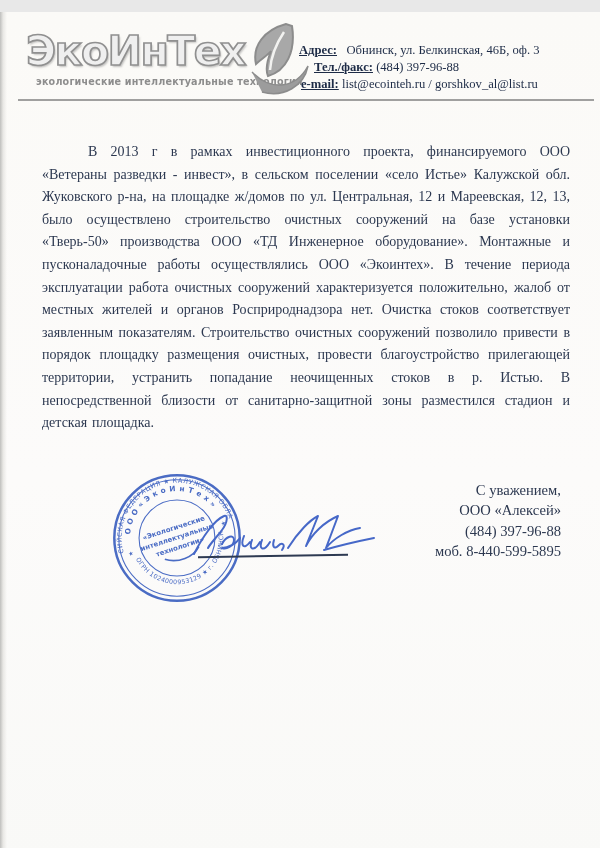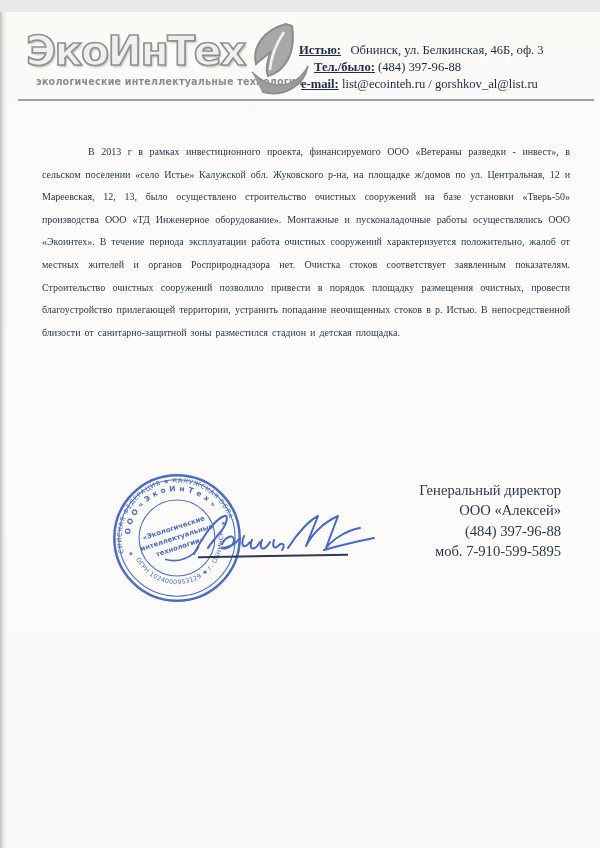--- a/index.html
+++ b/index.html
@@ -50,21 +50,21 @@
   .contact-line3{ padding-left:2px; }
   .c-label{ font-weight:bold; text-decoration:underline; }
   .header-rule{
     position:absolute; left:18px; top:87px; width:576px; height:2px;
     background:#8f8f8f; opacity:.85;
   }
 
   
   .body-text{
     position:absolute; left:42px; top:129px; width:528px;
-    font-size:10px; line-height:22.6px;
+    font-size:14px; line-height:22.6px;
     text-align:justify; text-indent:46px;
     color:#2c3850; word-spacing:1.5px;
   }
 
   
   .stamp{ position:absolute; left:109px; top:460px; width:136px; height:132px; opacity:.92; }
   .signature-svg{ position:absolute; left:188px; top:492px; z-index:3; }
   .sig-underline{
     position:absolute; left:198px; top:543px; width:150px; height:1.6px;
     background:#2e3a52; transform:rotate(-1deg); z-index:2;
@@ -85,25 +85,25 @@
     <svg class="logo-leaf" width="72" height="78" viewBox="0 0 72 78">
       <path d="M44,2 C22,8 10,24 14,42 C19,37 25,34 29,29 C25,39 23,47 26,54 C44,49 54,30 50,4 Z" fill="#a8a8a8" stroke="#8c8c8c" stroke-width="2"></path>
       <path d="M42,10 C34,22 29,34 28,48" fill="none" stroke="#f2f2f0" stroke-width="2.5"></path>
       <path d="M10,50 C30,70 54,66 66,44 C62,64 42,76 20,70" fill="#9c9c9c" stroke="#8c8c8c" stroke-width="1.5"></path>
     </svg>
     <div class="logo-tagline">экологические интеллектуальные технологии</div>
   </div>
 
   <div class="contact-block">
     <div class="contact-line1">
-      <span class="c-label">Истью:</span>
+      <span class="c-label">Адрес:</span>
       &nbsp;&nbsp;<span>Обнинск, ул. Белкинская, 46Б, оф. 3</span>
     </div>
     <div class="contact-line2">
-      <span class="c-label">Тел./было:</span>
+      <span class="c-label">Тел./факс:</span>
       <span>(484) 397-96-88</span>
     </div>
     <div class="contact-line3">
       <span class="c-label">e-mail:</span>
       <span>list@ecointeh.ru / gorshkov_al@list.ru</span>
     </div>
   </div>
 
   <div class="header-rule"></div>
 
@@ -147,19 +147,19 @@
       <path d="M34,40 C38,32 46,30 46,36 C46,42 38,46 34,44 C40,44 48,40 52,34"></path>
       <path d="M56,32 C52,42 56,46 62,38 M64,36 C60,46 66,48 72,38 M74,36 C70,46 76,48 82,38"></path>
       <path d="M86,36 C84,42 86,46 90,42 C94,38 98,40 94,46"></path>
       <path d="M100,44 C110,28 122,16 130,12 L118,42 C124,30 136,18 150,12 L138,44 C146,34 160,26 172,24"></path>
       <path d="M136,46 C150,42 166,38 186,34"></path>
     </g>
   </svg>
   <div class="sig-underline"></div>
 
   <div class="closing-block">
-    <div>Генеральный директор</div>
+    <div>С уважением,</div>
     <div>ООО «Алексей»</div>
     <div>(484) 397-96-88</div>
-    <div>моб. 7-910-599-5895</div>
+    <div>моб. 8-440-599-5895</div>
   </div>
 
 </div>
 
 </body></html>

